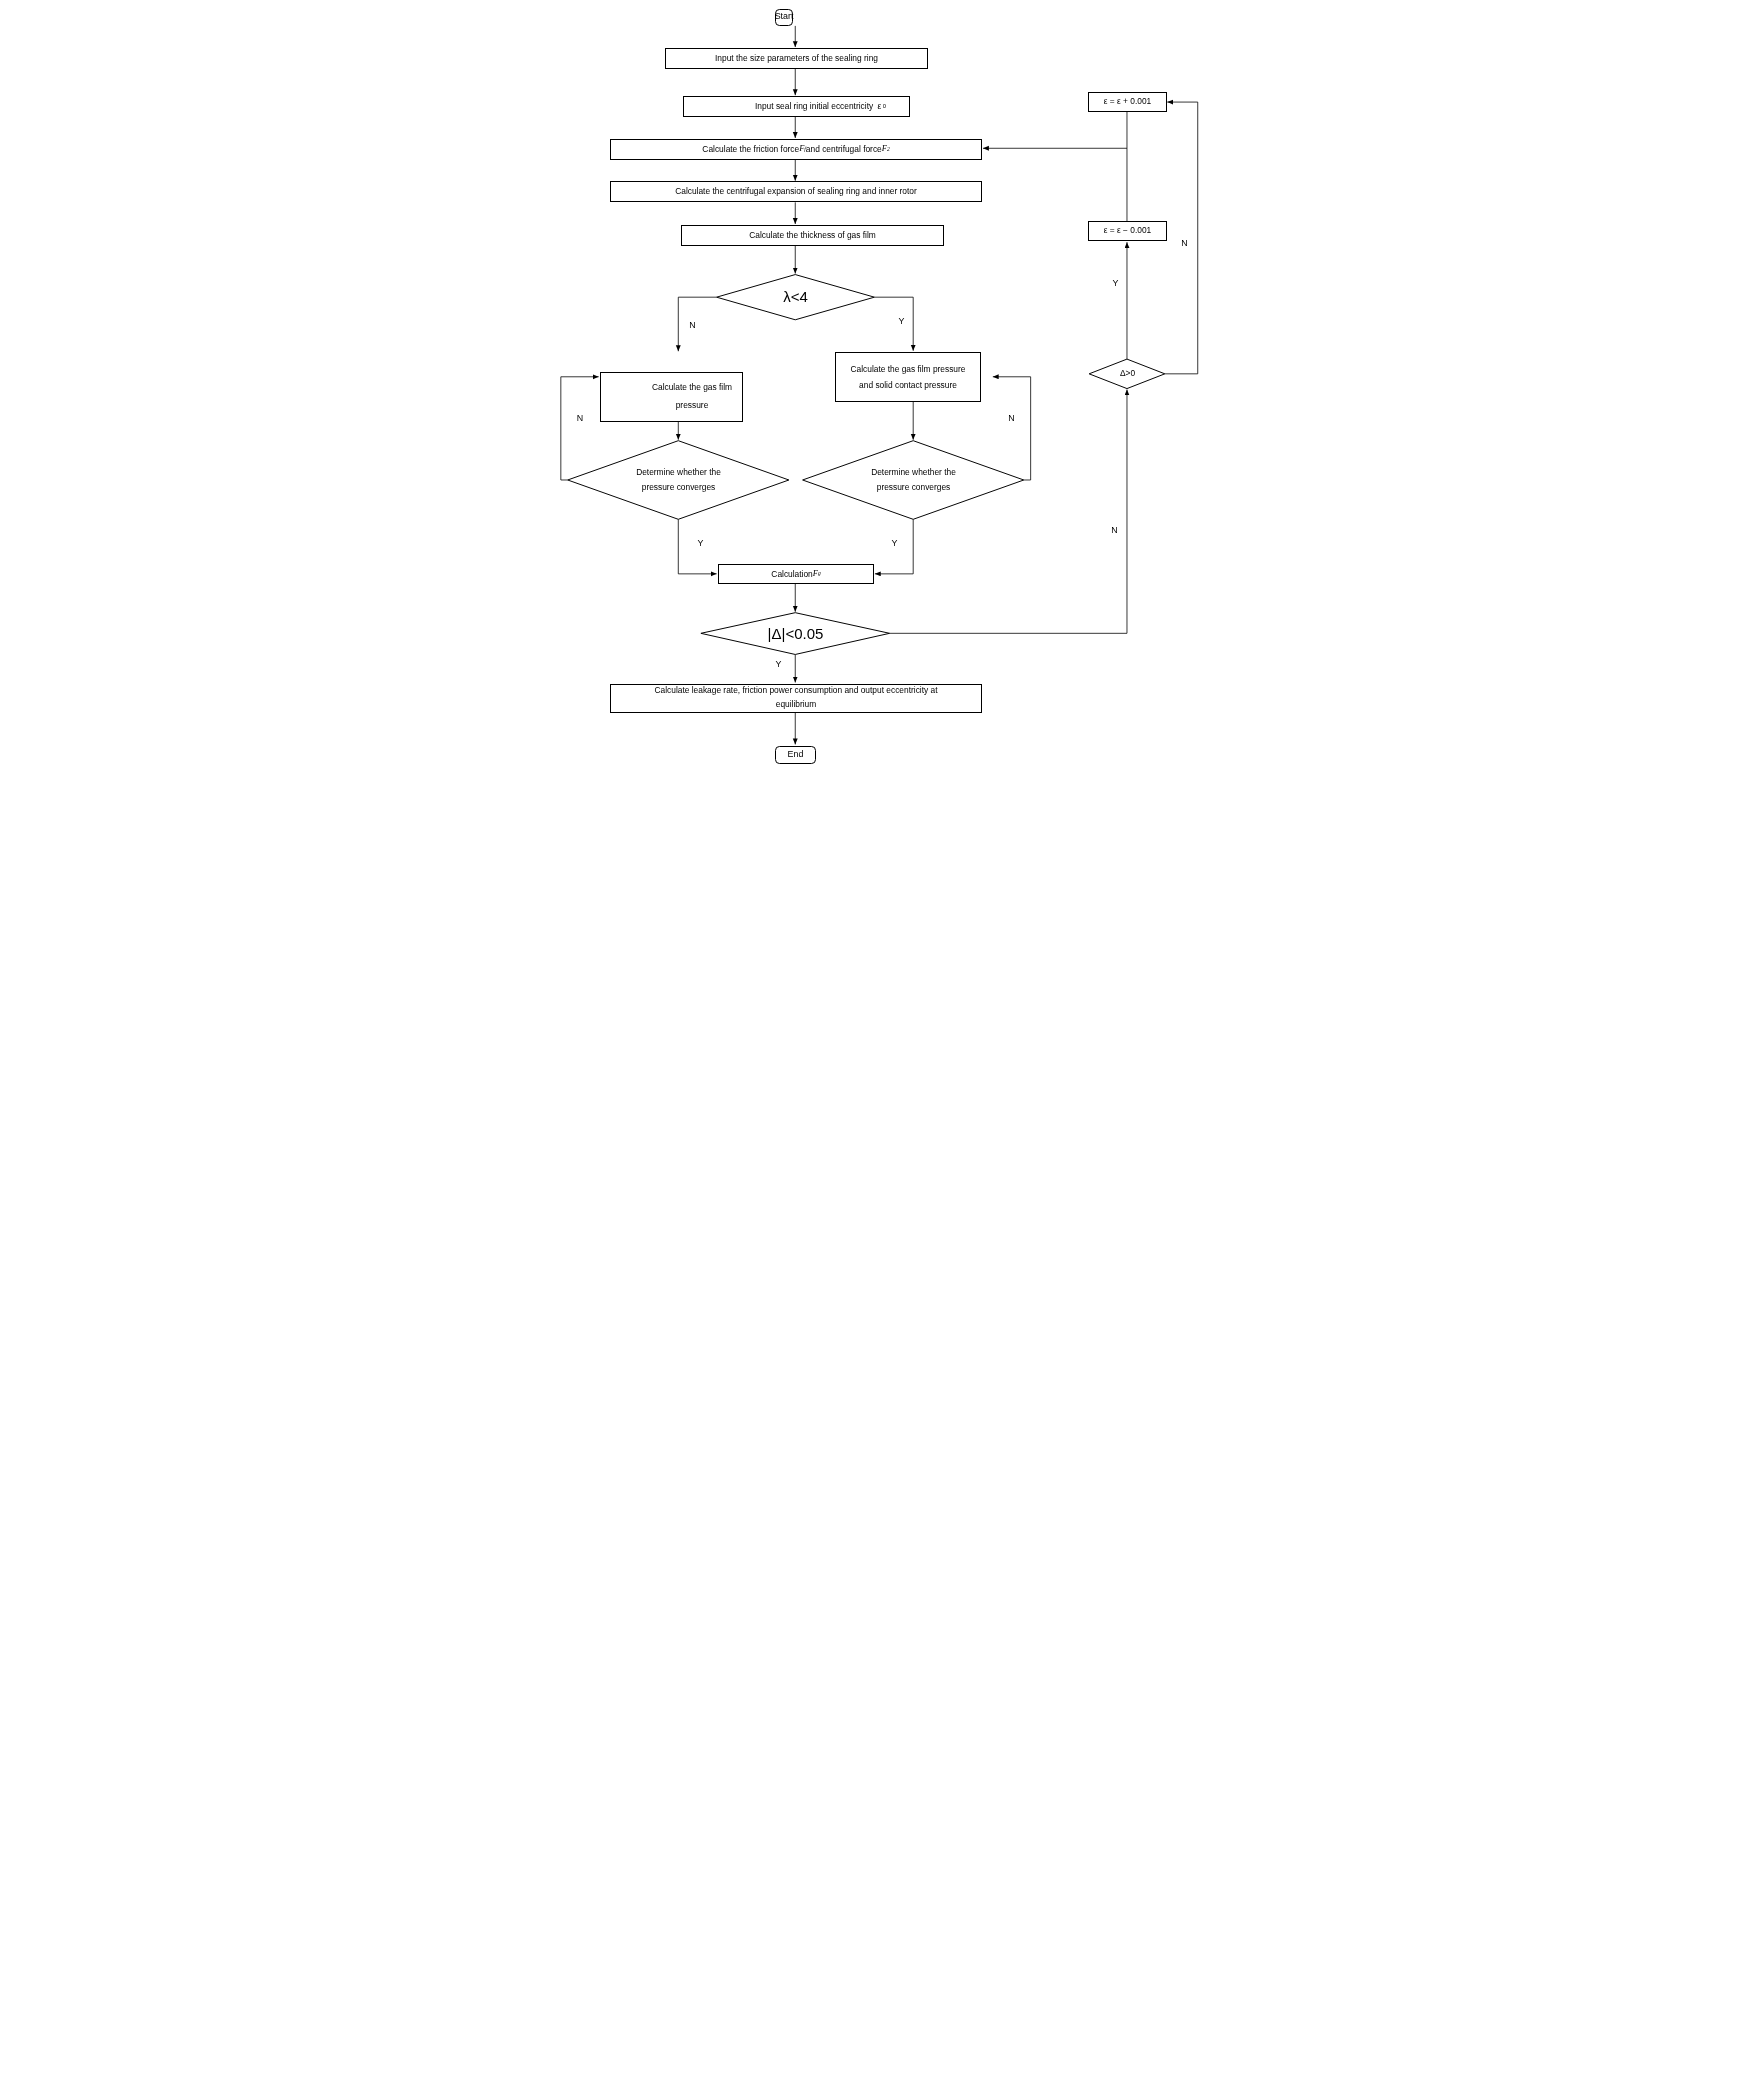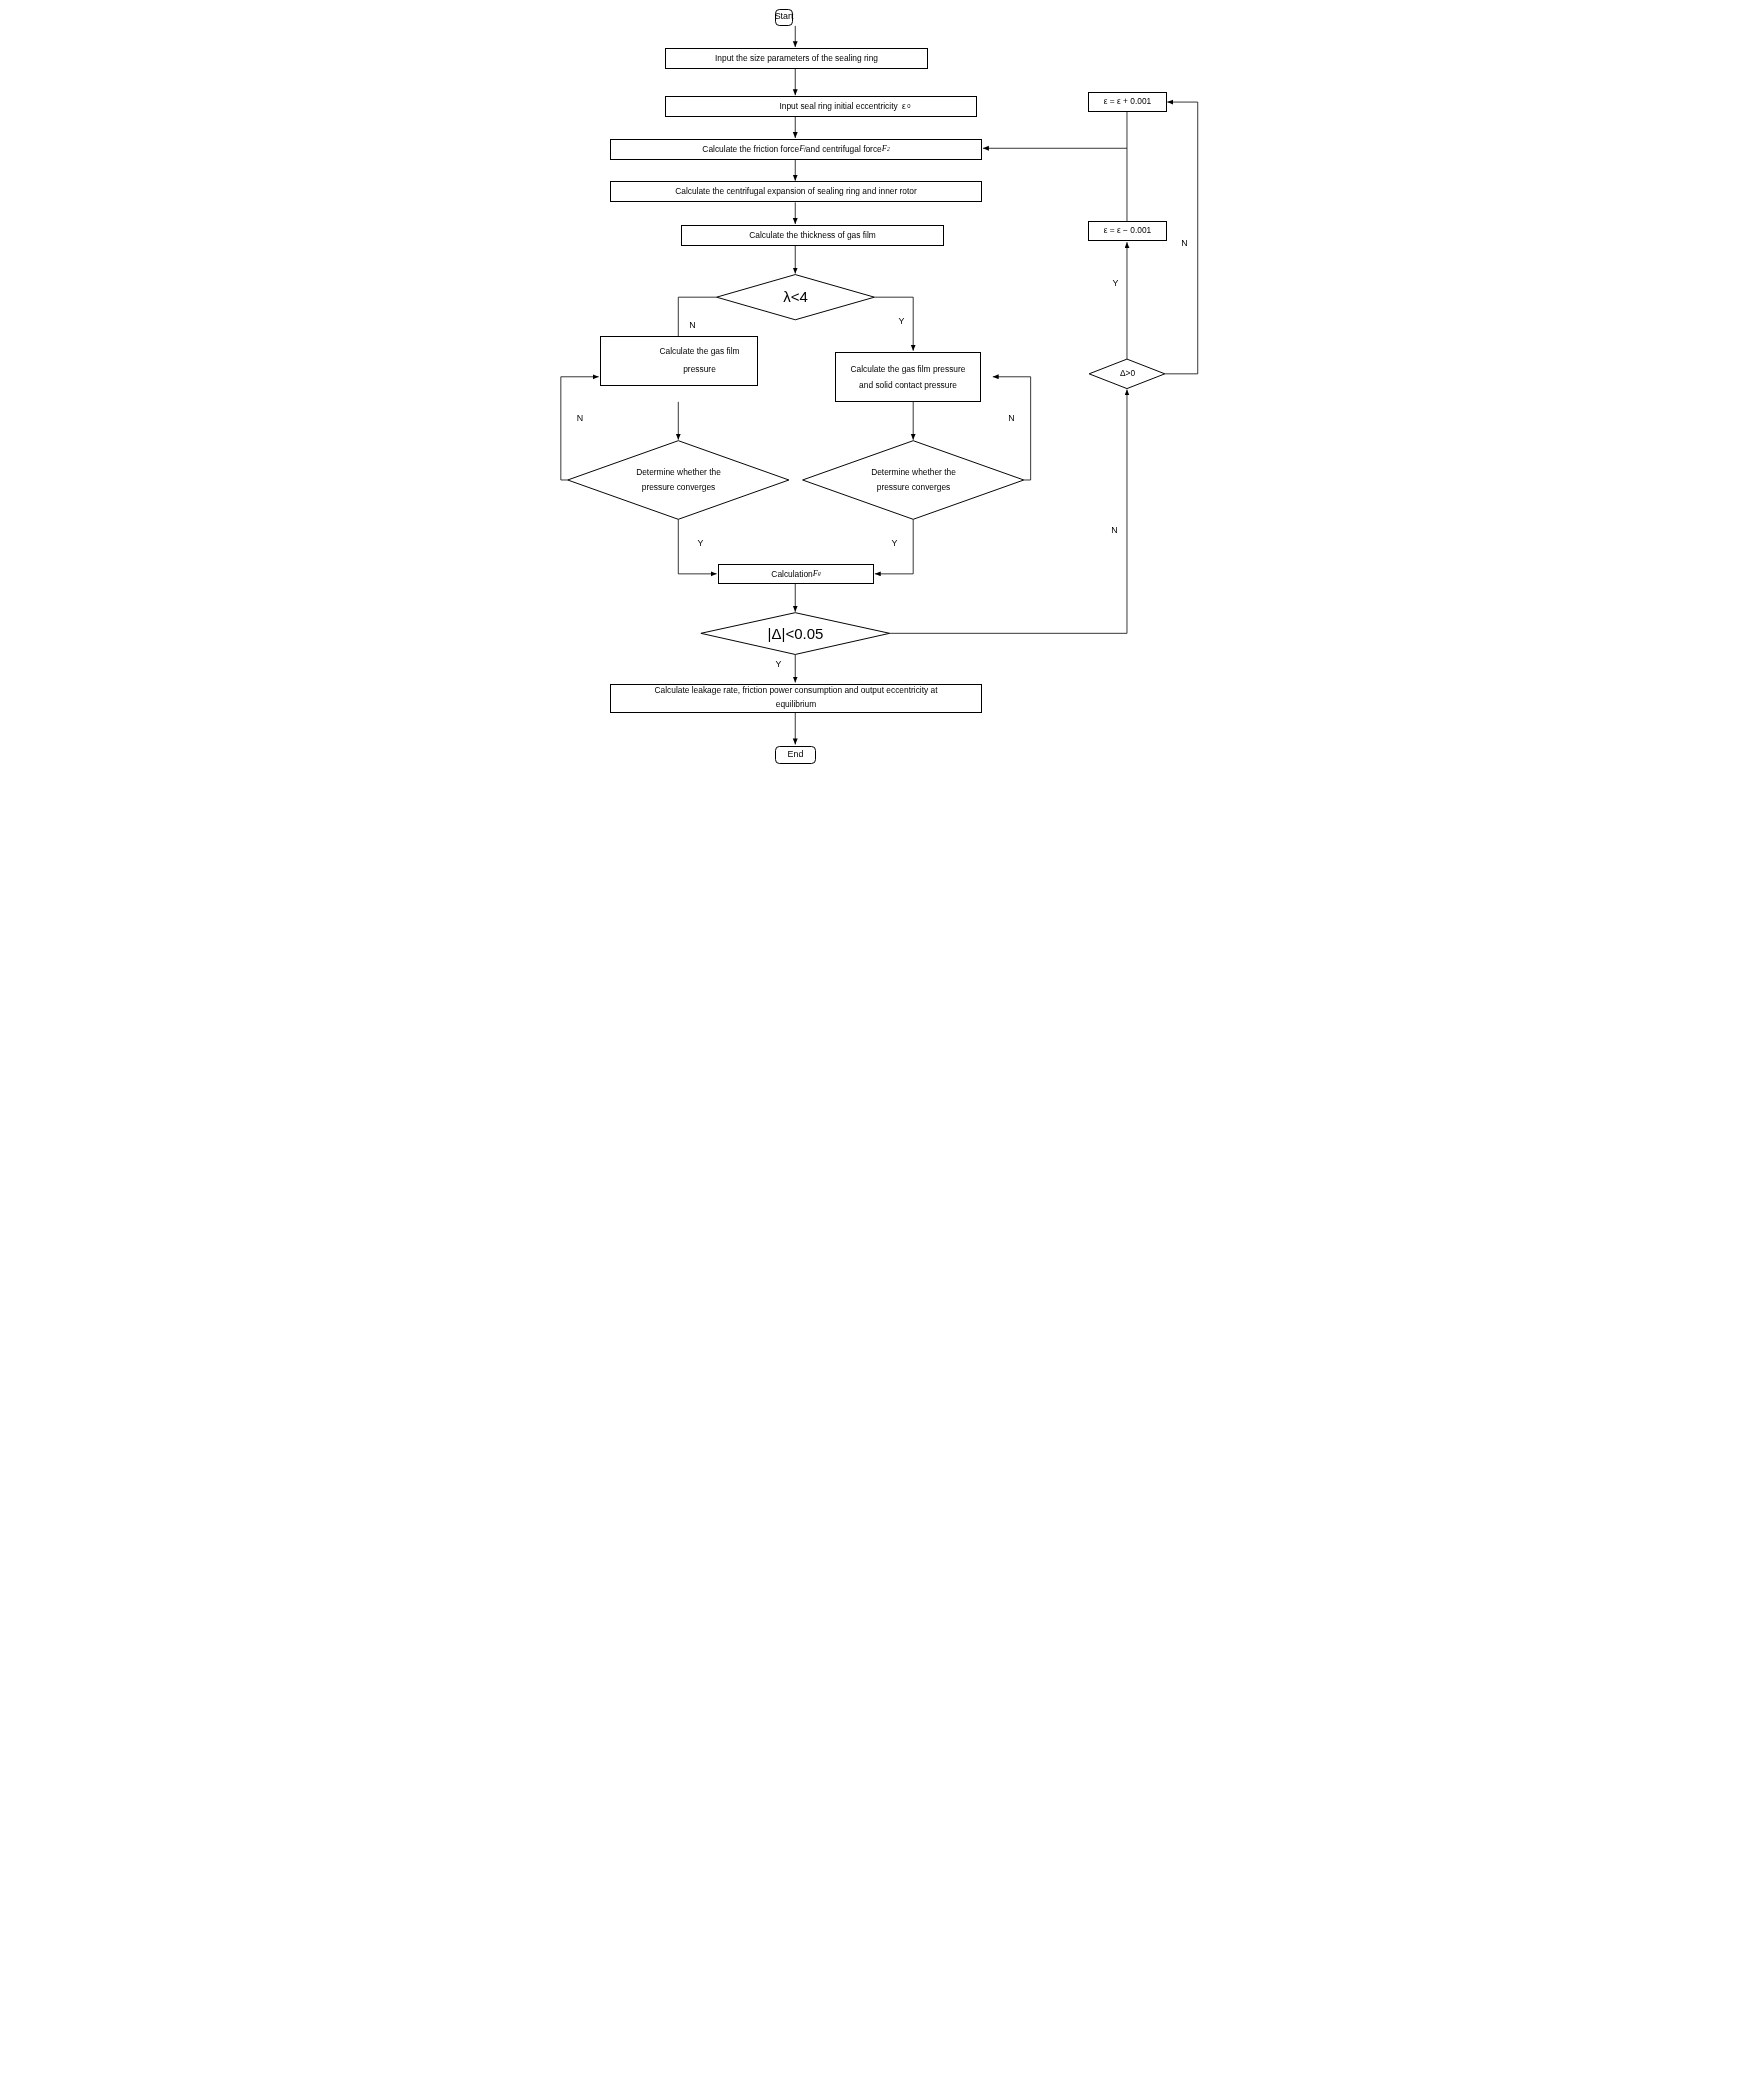--- a/index.html
+++ b/index.html
@@ -79,21 +79,21 @@
   </svg>
 
   <div class="node rounded" style="left:224px;top:8.9px;width:18px;height:16.7px;">
     <span>Start</span>
   </div>
 
   <div class="node" style="left:114px;top:48px;width:263px;height:20.7px;">
     <span>Input the size parameters of the sealing ring</span>
   </div>
 
-  <div class="node" style="left:114px;top:96px;width:312px;height:20.7px;padding-left:48px;">
+  <div class="node" style="left:132px;top:96px;width:227px;height:20.7px;padding-left:48px;">
     <span>Input seal ring initial eccentricity</span>
       <span class="eps">ε</span>
       <span class="eps-sub">0</span>
   </div>
 
   <div class="node" style="left:59px;top:139px;width:372px;height:20.7px;">
     <span>Calculate the friction force </span>
       <span class="fvar">F</span>
       <span class="sub">f</span>
       <span> and centrifugal force </span>
@@ -102,21 +102,21 @@
   </div>
 
   <div class="node" style="left:59px;top:181px;width:372px;height:20.7px;">
     <span>Calculate the centrifugal expansion of sealing ring and inner rotor</span>
   </div>
 
   <div class="node" style="left:114px;top:225px;width:263px;height:20.7px;margin-left:16px;">
     <span>Calculate the thickness of gas film</span>
   </div>
 
-  <div class="node" style="left:49px;top:336px;width:158px;height:50px;padding-left:41px;">
+  <div class="node" style="left:49px;top:372px;width:143px;height:50px;padding-left:41px;">
     <span class="w230">Calculate the gas film pressure</span>
   </div>
 
   <div class="node" style="left:284px;top:352px;width:146px;height:50px;">
     <span class="w250">Calculate the gas film pressure and solid contact pressure</span>
   </div>
 
   <div class="node" style="left:167px;top:564px;width:156px;height:20px;">
     <span>Calculation </span>
       <span class="fvar">F</span>

